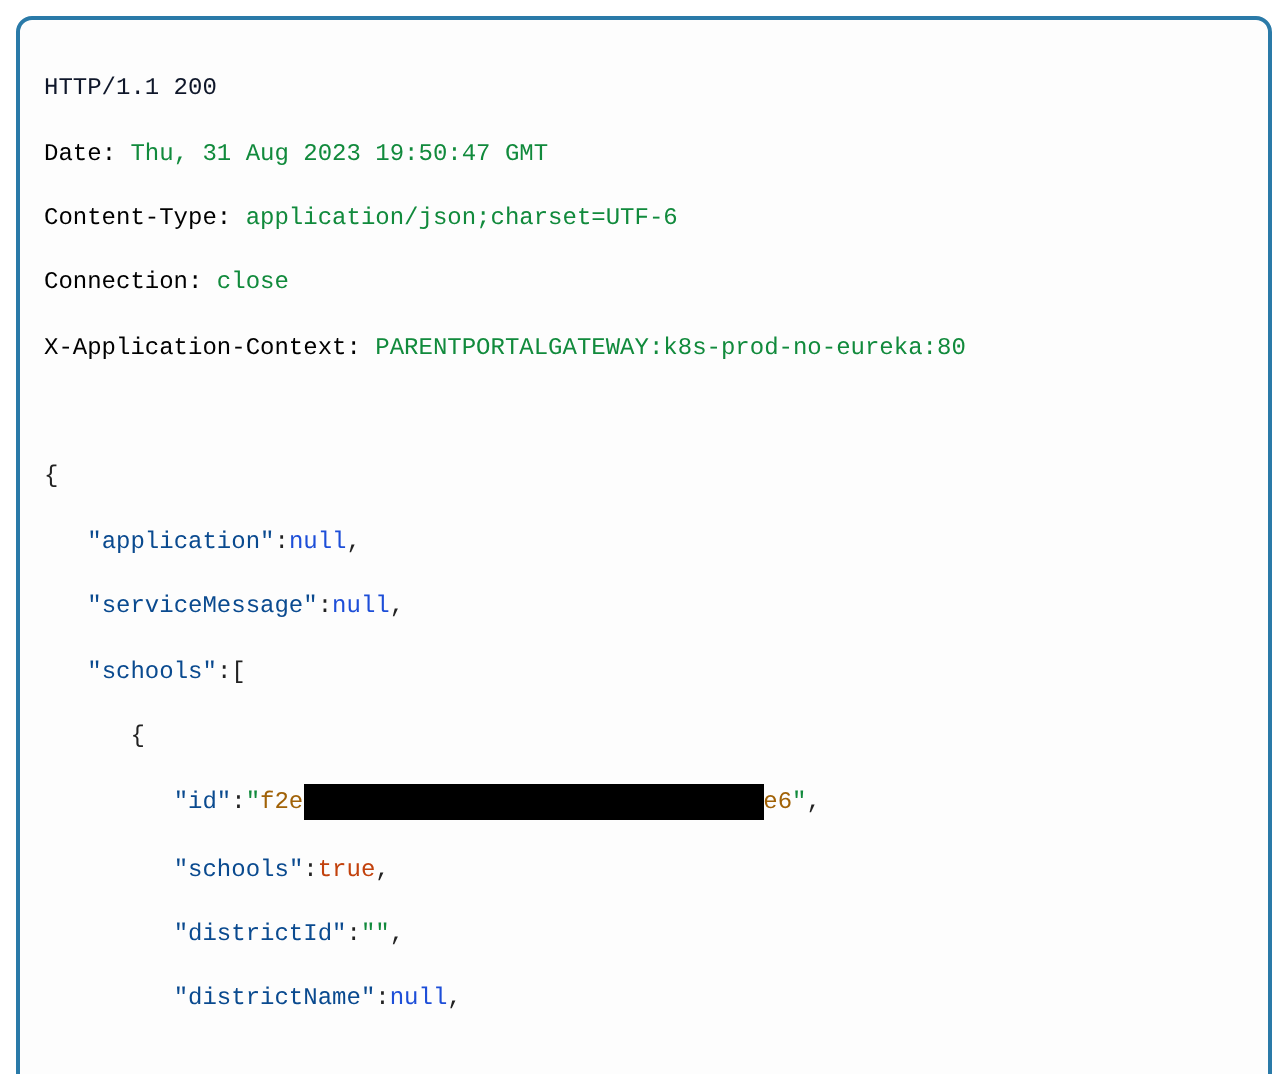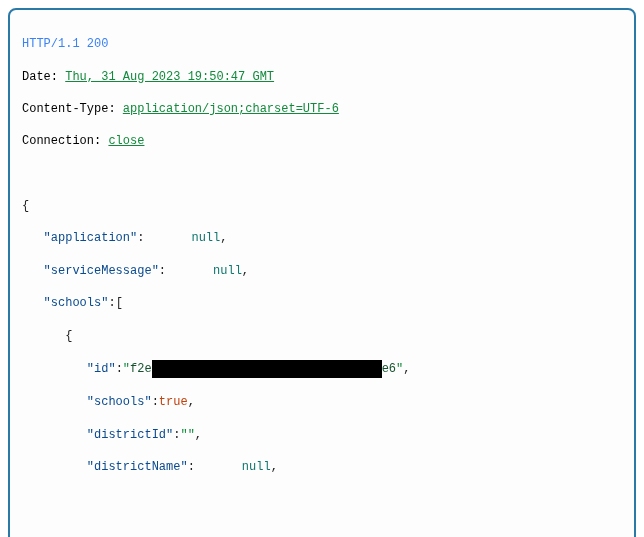--- a/index.html
+++ b/index.html
@@ -19,46 +19,47 @@
     width: 628px;
   }
   .code-block {
     font-family: "Courier New", Courier, monospace;
     font-size: 12px;
     line-height: 1.35;
     white-space: pre;
     position: relative;
   }
   .line { position: relative; min-height: 16px; }
-  .tok-status { color: #3b82f6; }
+  .tok-status { color: #0f172a; }
   .tok-hkey { color: #000000; }
-  .tok-hval { color: #118a3c; text-decoration: underline; }
+  .tok-hval { color: #118a3c; }
   .tok-punct { color: #222; }
   .tok-key { color: #0a4a8f; }
-  .tok-null { color: #0f766e; margin-left: 47px; }
+  .tok-null { color: #1d4ed8; }
   .tok-true { color: #c2410c; }
-  .tok-str { color: #14532d; }
+  .tok-str { color: #a16207; }
   .tok-quote { color: #118a3c; }
 
   .redact {
     display: inline-block;
     background: #000;
     vertical-align: middle;
     height: 14px;
   }
 </style>
 </head>
 <body>
 
 <div class="code-container">
 <div class="code-block">
 <div class="line"><span class="tok-status">HTTP/1.1 200</span></div>
 <div class="line"><span class="tok-hkey">Date</span><span class="tok-hkey">:</span> <span class="tok-hval">Thu, 31 Aug 2023 19:50:47 GMT</span></div>
 <div class="line"><span class="tok-hkey">Content-Type</span><span class="tok-hkey">:</span> <span class="tok-hval">application/json;charset=UTF-6</span></div>
 <div class="line"><span class="tok-hkey">Connection</span><span class="tok-hkey">:</span> <span class="tok-hval">close</span></div>
+<div class="line"><span class="tok-hkey">X-Application-Context</span><span class="tok-hkey">:</span> <span class="tok-hval">PARENTPORTALGATEWAY:k8s-prod-no-eureka:80</span></div>
 <div class="line">&nbsp;</div>
 <div class="line"><span class="tok-punct">{</span></div>
 <div class="line">   <span class="tok-key">"</span><span class="tok-key">application</span><span class="tok-key">"</span><span class="tok-punct">:</span><span class="tok-null">null</span><span class="tok-punct">,</span></div>
 <div class="line">   <span class="tok-key">"</span><span class="tok-key">serviceMessage</span><span class="tok-key">"</span><span class="tok-punct">:</span><span class="tok-null">null</span><span class="tok-punct">,</span></div>
 <div class="line">   <span class="tok-key">"</span><span class="tok-key">schools</span><span class="tok-key">"</span><span class="tok-punct">:[</span></div>
 <div class="line">      <span class="tok-punct">{</span></div>
 <div class="line">         <span class="tok-key">"</span><span class="tok-key">id</span><span class="tok-key">"</span><span class="tok-punct">:</span><span class="tok-quote">"</span><span class="tok-str">f2e</span><span class="redact" style="width:230px;height:18px;"></span><span class="tok-str">e6</span><span class="tok-quote">"</span><span class="tok-punct">,</span></div>
 <div class="line">         <span class="tok-key">"</span><span class="tok-key">schools</span><span class="tok-key">"</span><span class="tok-punct">:</span><span class="tok-true">true</span><span class="tok-punct">,</span></div>
 <div class="line">         <span class="tok-key">"</span><span class="tok-key">districtId</span><span class="tok-key">"</span><span class="tok-punct">:</span><span class="tok-quote">"</span><span class="tok-str"></span><span class="tok-quote">"</span><span class="tok-punct">,</span></div>
 <div class="line">         <span class="tok-key">"</span><span class="tok-key">districtName</span><span class="tok-key">"</span><span class="tok-punct">:</span><span class="tok-null">null</span><span class="tok-punct">,</span></div>

